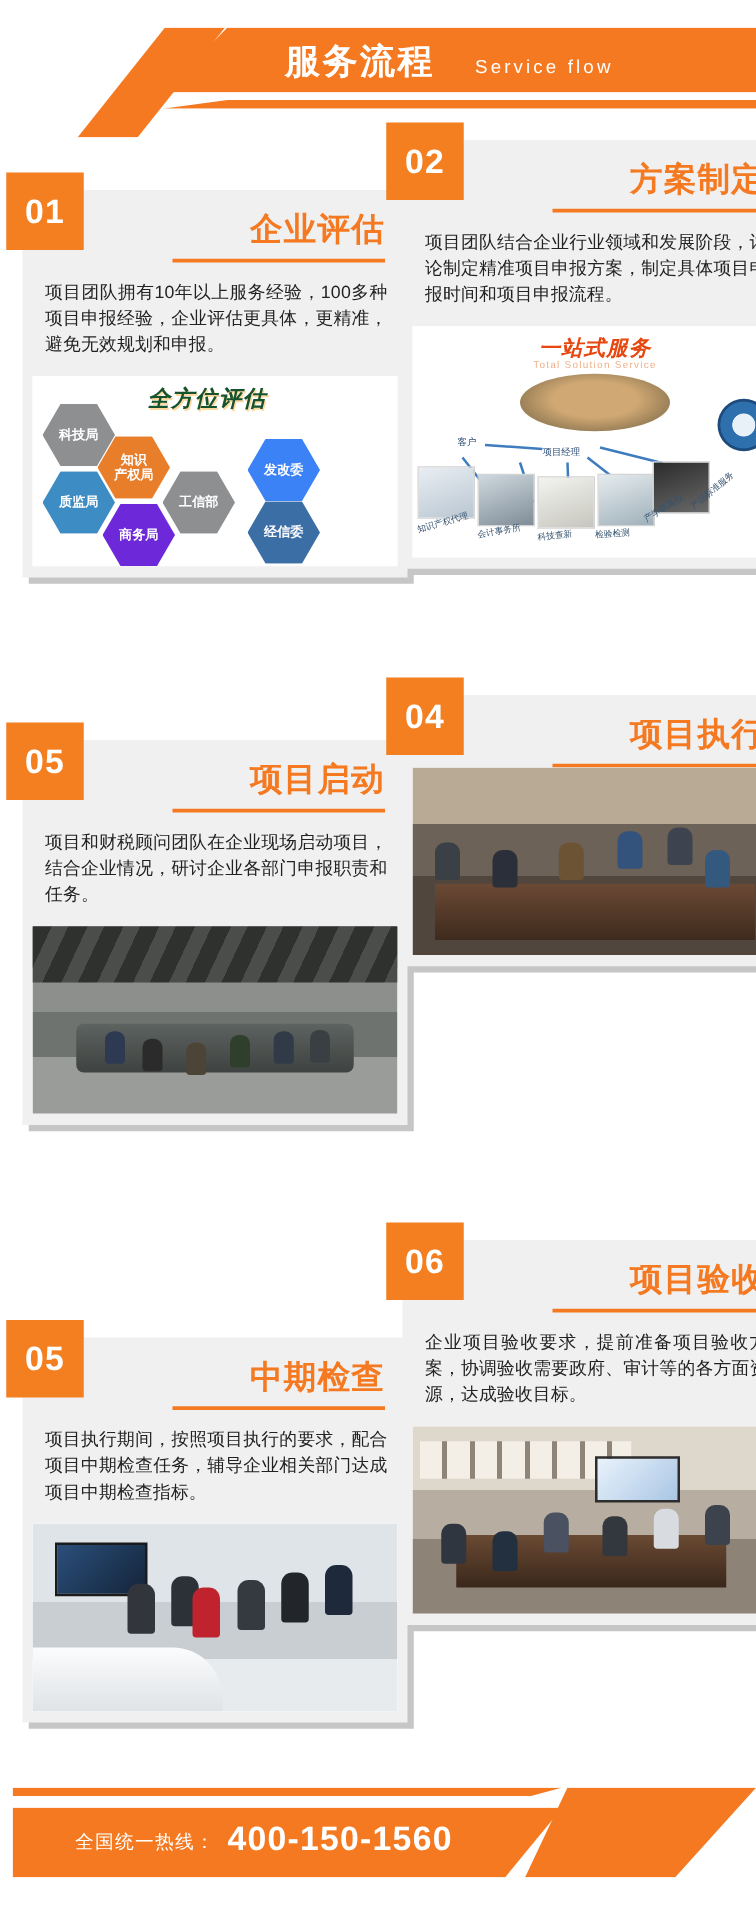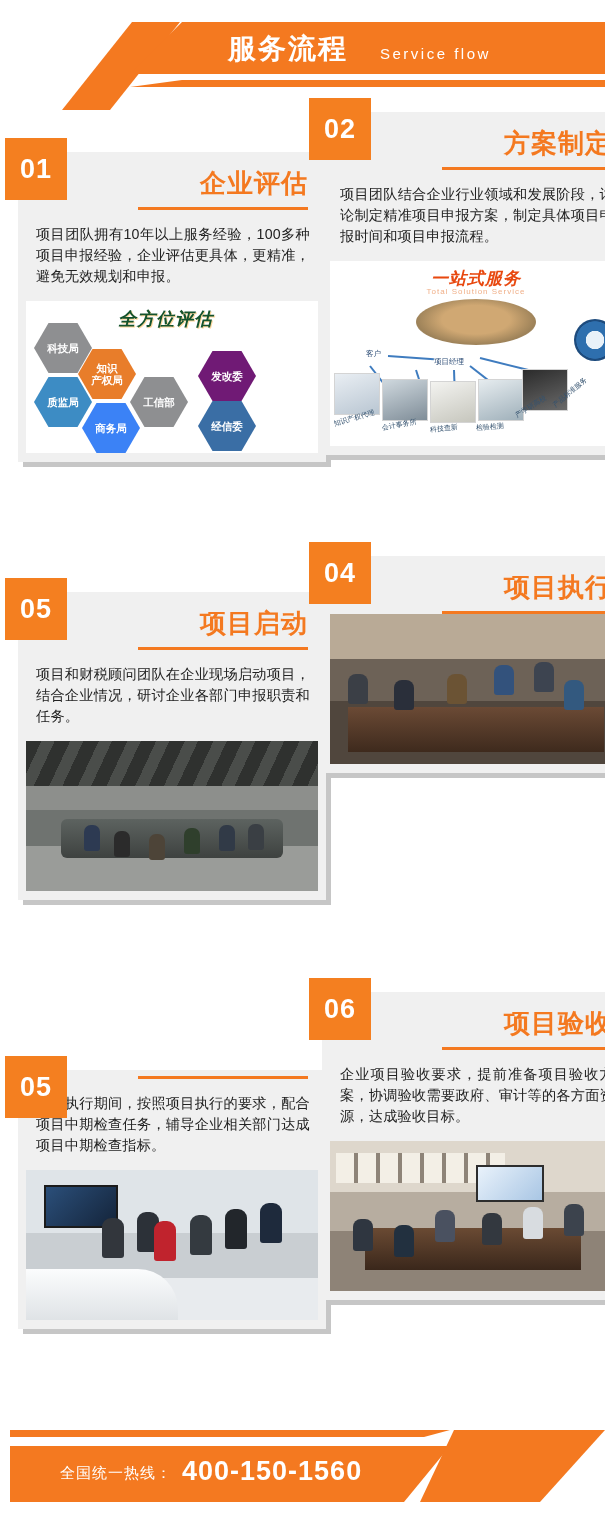--- a/index.html
+++ b/index.html
@@ -178,22 +178,22 @@
     <div class="card-title">企业评估</div>
     <div class="title-rule"></div>
     <div class="card-desc">项目团队拥有10年以上服务经验，100多种项目申报经验，企业评估更具体，更精准，避免无效规划和申报。</div>
     <div class="media white">
       <div class="hexwrap">
         <div class="hx-title">全方位评估</div>
         <div class="hex" style="left:8px;top:22px;background:#8e8f91;">科技局</div>
         <div class="hex" style="left:52px;top:48px;background:#e87d2a;">知识<br>产权局</div>
         <div class="hex" style="left:8px;top:76px;background:#3d8cc4;">质监局</div>
         <div class="hex" style="left:104px;top:76px;background:#8e8f91;">工信部</div>
-        <div class="hex" style="left:56px;top:102px;background:#3b82f6;">商务局</div>
-        <div class="hex" style="left:172px;top:50px;background:#701a75;">发改委</div>
+        <div class="hex" style="left:56px;top:102px;background:#6d28d9;">商务局</div>
+        <div class="hex" style="left:172px;top:50px;background:#3b82f6;">发改委</div>
         <div class="hex" style="left:172px;top:100px;background:#3a6ea5;">经信委</div>
       </div>
     </div>
   </div>
 
   <div class="card right" id="card1" style="top:112px;">
     <div class="badge">02</div>
     <div class="card-title">方案制定</div>
     <div class="title-rule"></div>
     <div class="card-desc">项目团队结合企业行业领域和发展阶段，讨论制定精准项目申报方案，制定具体项目申报时间和项目申报流程。</div>
@@ -257,20 +257,21 @@
         <div class="p" style="left:40%;top:40%;background:#6b5334;"></div>
         <div class="p" style="left:56%;top:34%;background:#33527c;"></div>
         <div class="p" style="left:70%;top:32%;background:#3d4450;"></div>
         <div class="p" style="left:80%;top:44%;background:#33597f;"></div>
       </div>
     </div>
   </div>
 
   <div class="card left" id="card4" style="top:1030px;margin-top:40px;">
     <div class="badge">05</div>
+    <div class="card-title">中期检查</div>
     <div class="title-rule"></div>
     <div class="card-desc">项目执行期间，按照项目执行的要求，配合项目中期检查任务，辅导企业相关部门达成项目中期检查指标。</div>
     <div class="media">
       <div class="photo ph-show">
         <div class="scr"></div>
         <div class="counter"></div>
         <div class="p" style="left:26%;top:32%;background:#32363c;"></div>
         <div class="p" style="left:38%;top:28%;background:#2c3138;"></div>
         <div class="p" style="left:44%;top:34%;background:#c0232d;"></div>
         <div class="p" style="left:56%;top:30%;background:#343a40;"></div>

